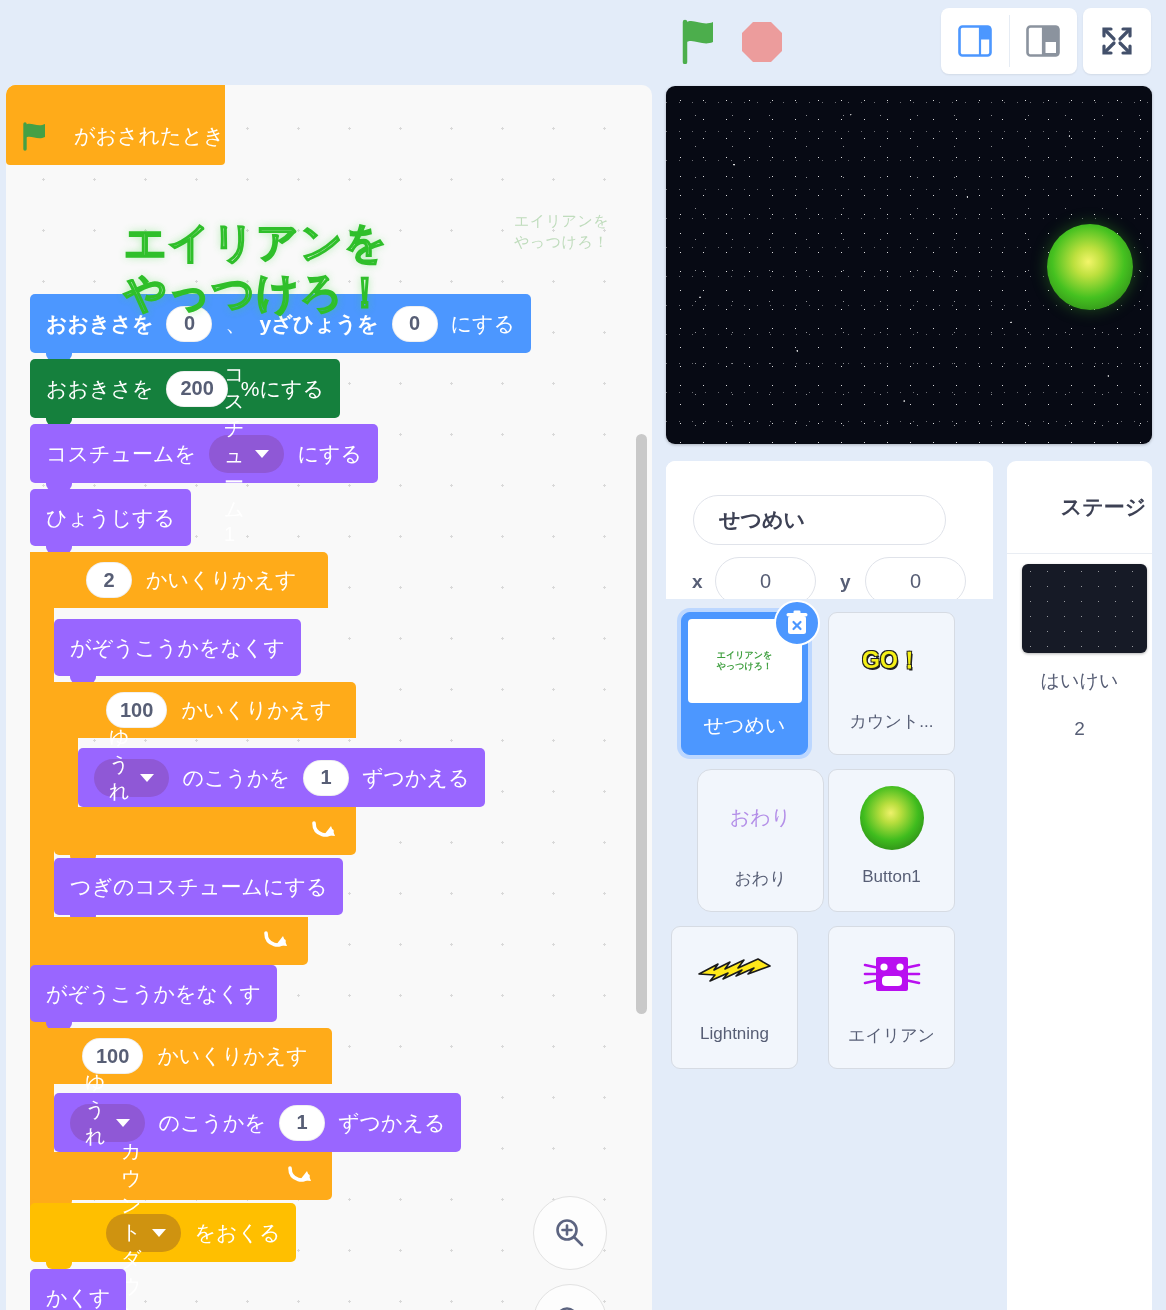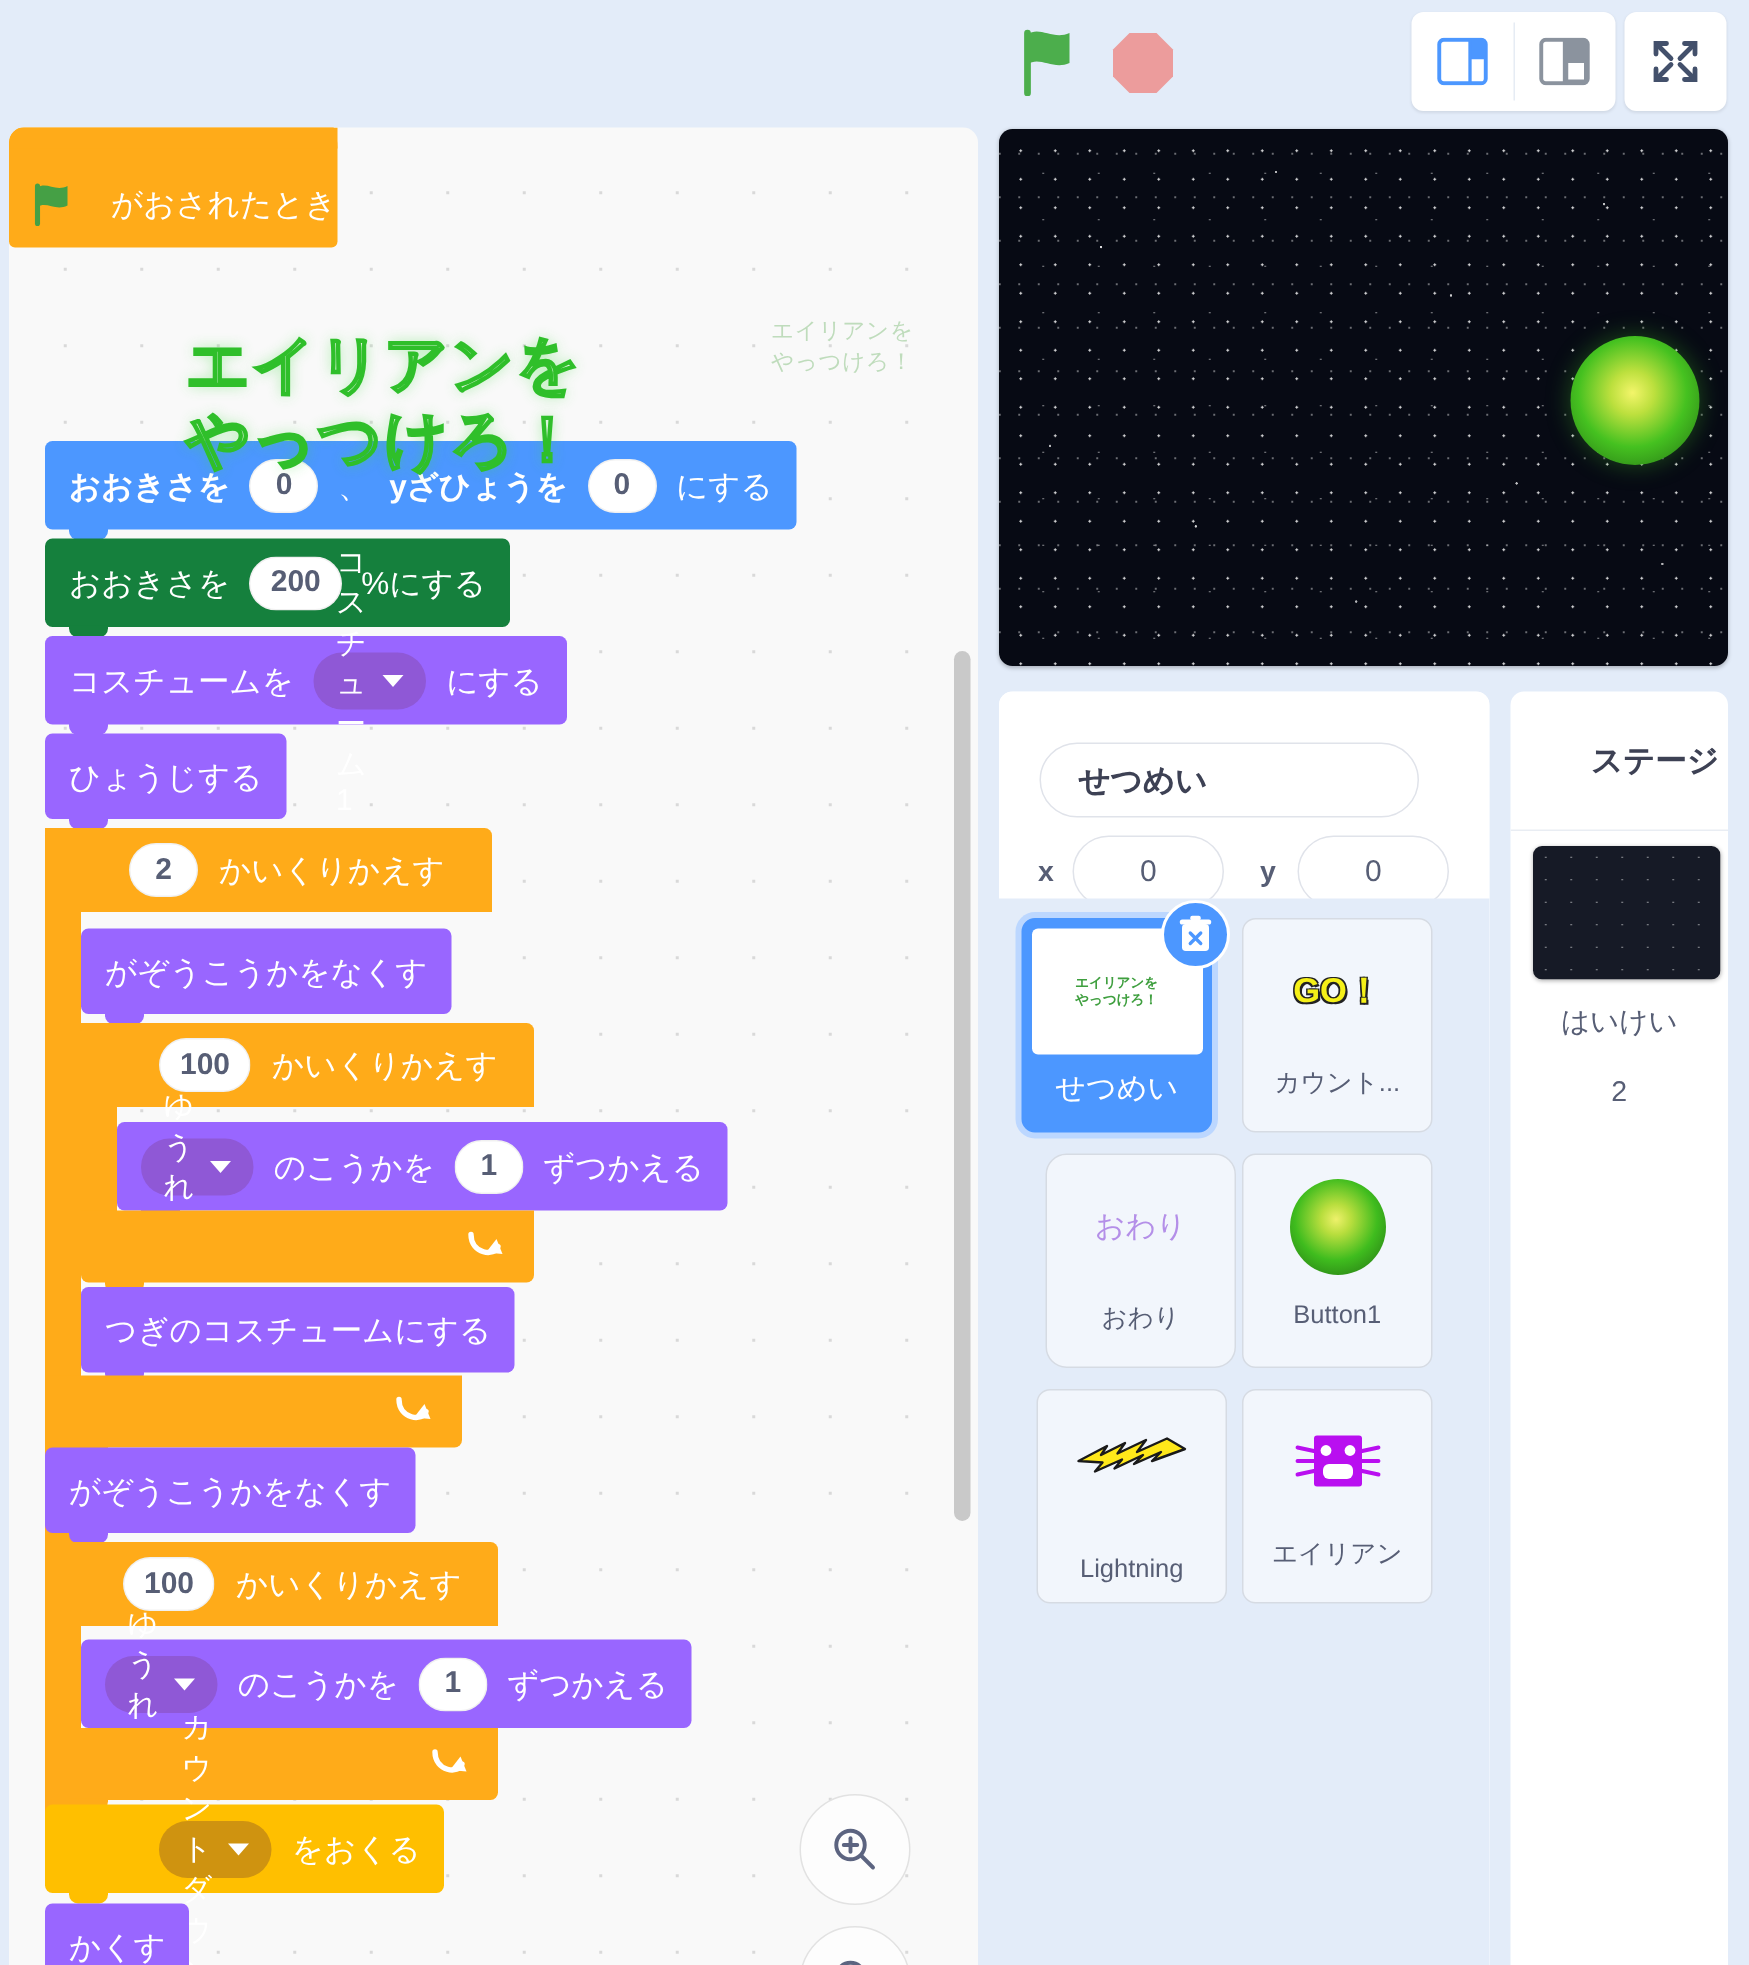--- a/index.html
+++ b/index.html
@@ -483,21 +483,21 @@
     </div>
 
     <div class="sprite-tile" style="left:162px; top:170px;">
       <div class="sprite-thumb">
         <div style="width:64px; height:64px; border-radius:50%;
                     background: radial-gradient(circle at 48% 42%, #eef16b 0%, #b9de3e 20%, #3fbc1e 55%, #2b8416 85%, #246b12 100%);"></div>
       </div>
       <div class="sprite-caption">Button1</div>
     </div>
 
-    <div class="sprite-tile" style="left:25px; top:327px;gap:12px;">
+    <div class="sprite-tile" style="left:5px; top:327px;">
       <div class="sprite-thumb">
         <svg width="78" height="42" viewBox="0 0 78 42">
           <polygon points="3,20 22,10 18,16 34,8 29,15 48,6 42,14 62,5 74,12 52,20 58,14 40,22 46,16 27,25 32,19 14,27 19,21" fill="#ffe81a" stroke="#1a1a1a" stroke-width="1.6" stroke-linejoin="round"></polygon>
         </svg>
       </div>
       <div class="sprite-caption">Lightning</div>
     </div>
 
     <div class="sprite-tile" style="left:162px; top:327px;">
       <div class="sprite-thumb">

